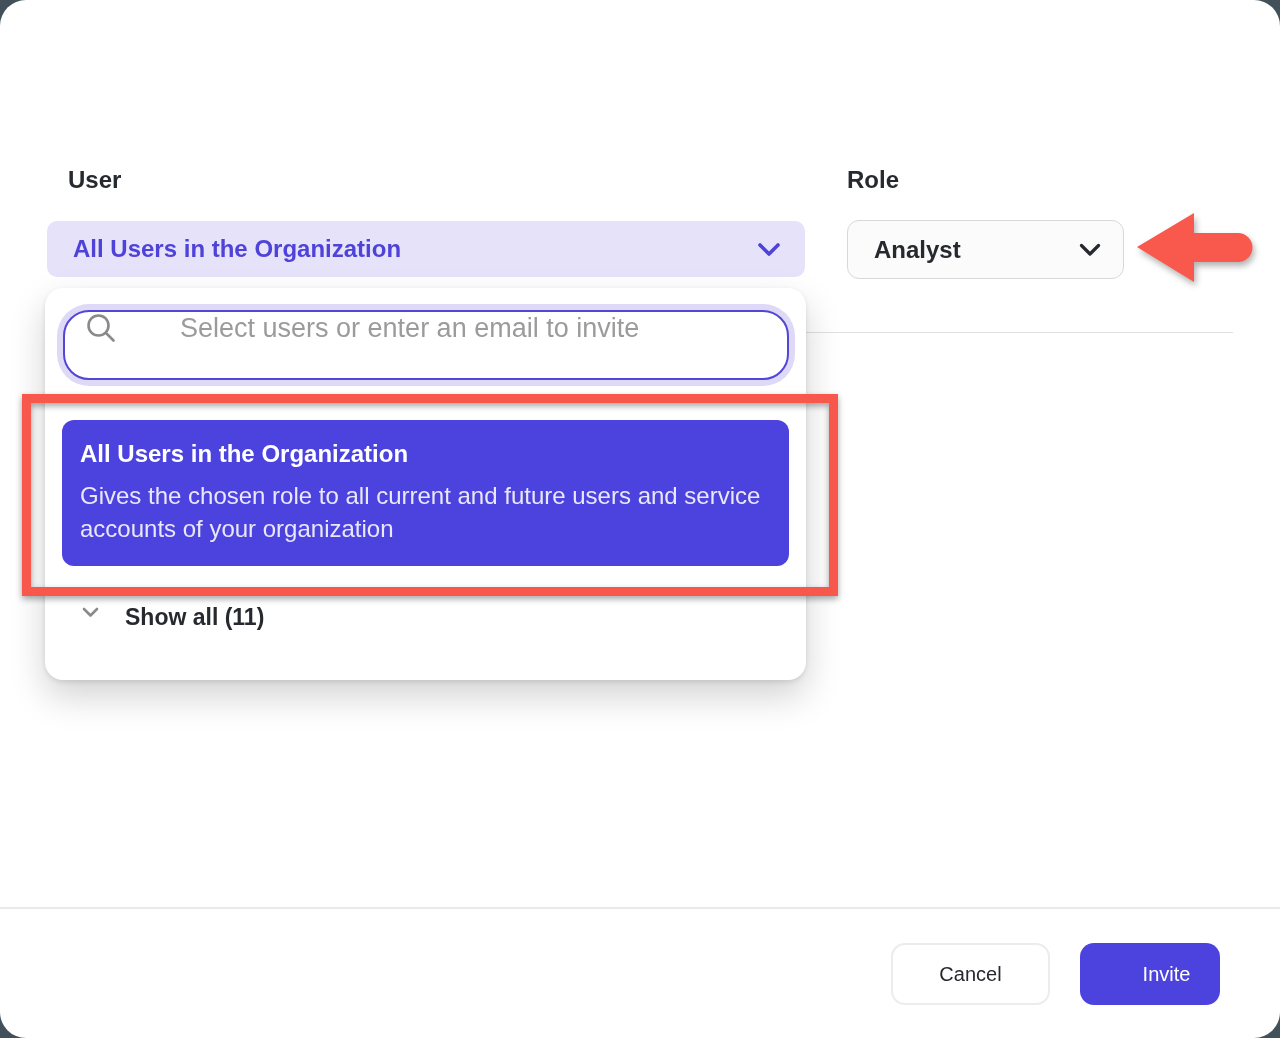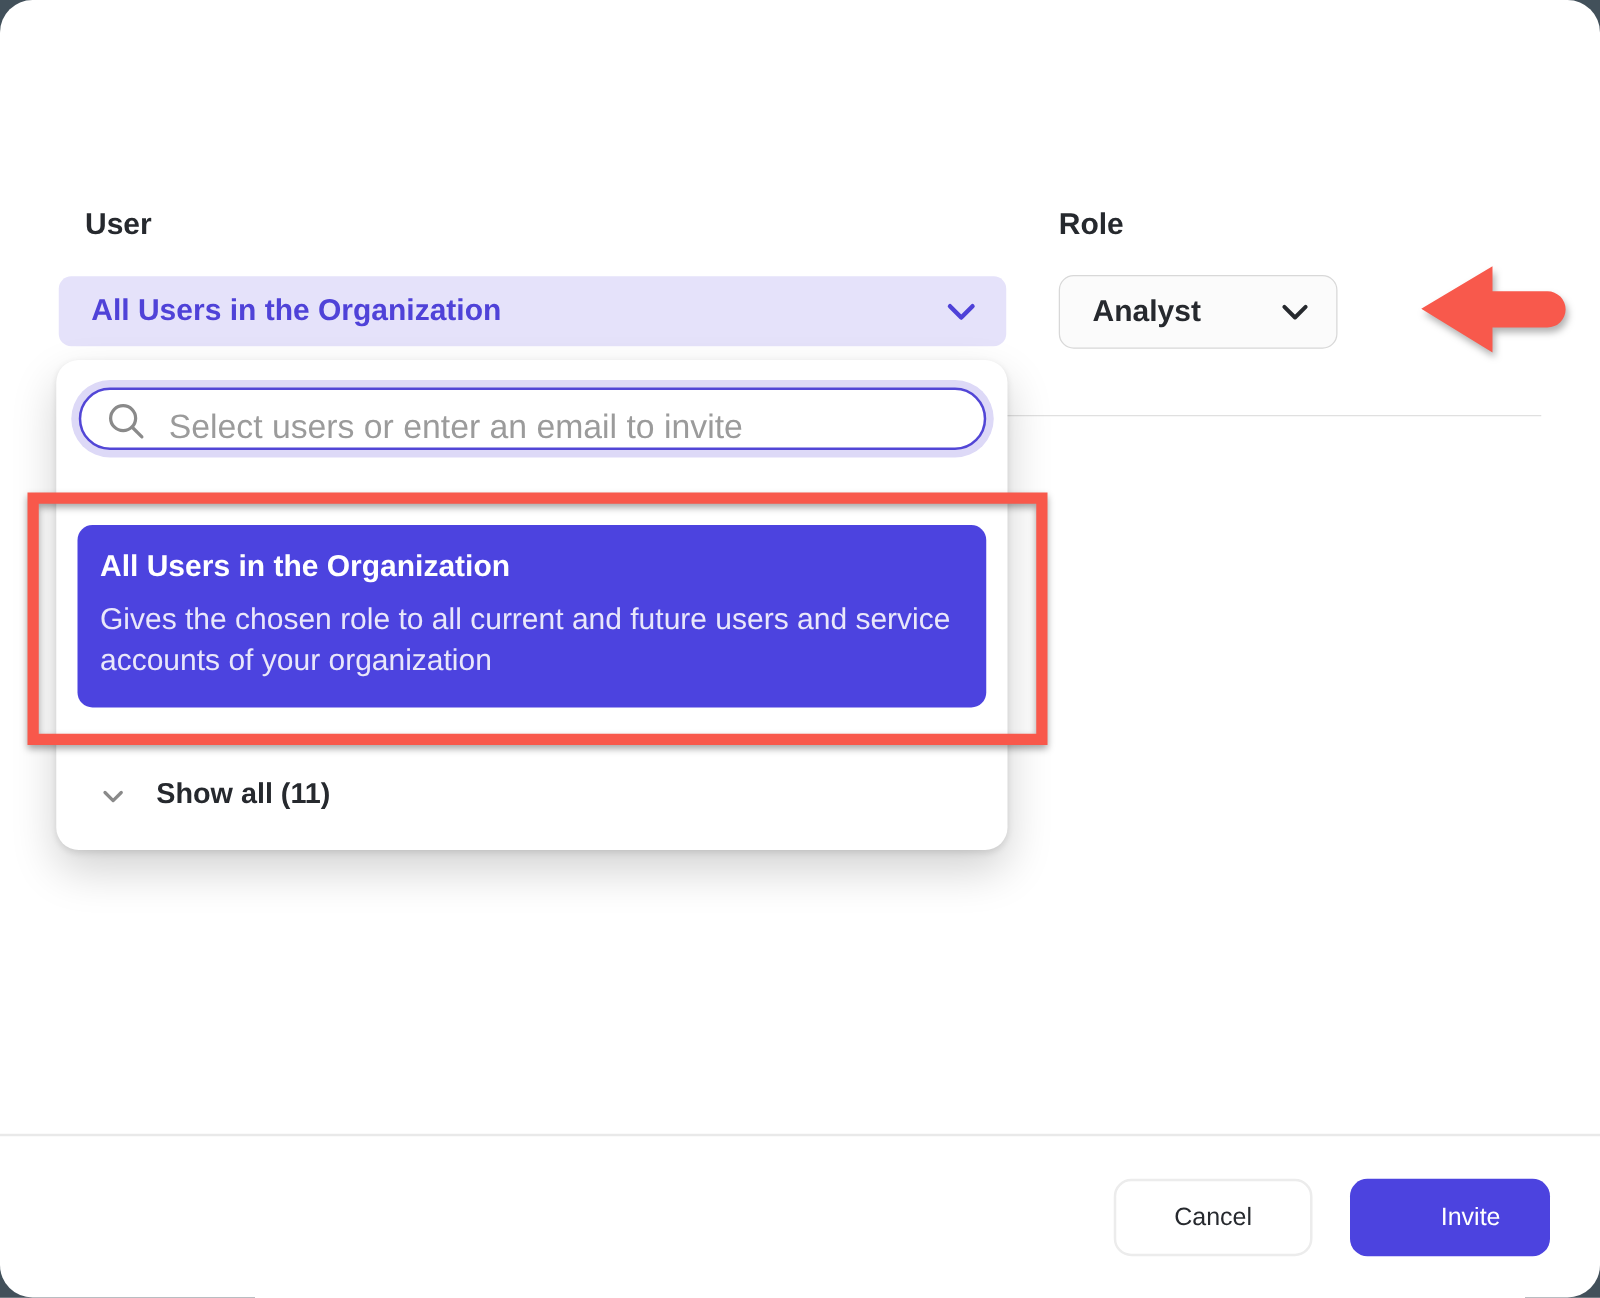--- a/index.html
+++ b/index.html
@@ -66,21 +66,21 @@
     color: #4F42D8;
     font-weight: 700;
     font-size: 24px;
   }
   .chev { display: block; }
 
   .role-select {
     position: absolute;
     left: 847px;
     top: 220px;
-    width: 223px;
+    width: 277px;
     height: 59px;
     background: #FBFBFB;
     border: 1px solid #D8D8D8;
     border-radius: 12px;
     display: flex;
     align-items: center;
     justify-content: space-between;
     padding: 0 22px 0 26px;
     box-sizing: border-box;
     cursor: pointer;
@@ -109,29 +109,30 @@
     background: #ffffff;
     border-radius: 18px;
     box-shadow: 0 2px 5px rgba(0,0,0,0.10), 0 16px 36px rgba(0,0,0,0.18);
     z-index: 5;
   }
   .search-box {
     position: absolute;
     left: 18px;
     top: 22px;
     width: 726px;
-    height: 50px;
+    height: 70px;
     background: #ffffff;
     border: 2.5px solid #5246D6;
     border-radius: 26px;
     box-shadow: 0 0 0 6px #DDD9F7;
     display: flex;
-    align-items: flex-end;
+    align-items: flex-start;
     padding: 0 20px;
     box-sizing: border-box;
+    gap: 45px;
   }
   .search-box input {
     flex: 1;
     border: none;
     outline: none;
     background: transparent;
     font-family: "Liberation Sans", sans-serif;
     font-size: 27px;
     color: #26292E;
     margin-left: 16px;
@@ -162,21 +163,21 @@
     line-height: 33px;
     max-width: 688px;
   }
 
   .show-all {
     position: absolute;
     left: 17px;
     top: 316px;
     height: 44px;
     display: flex;
-    align-items: flex-end;
+    align-items: flex-start;
     padding-left: 20px;
     cursor: pointer;
   }
   .show-all .label {
     margin-left: 26px;
     font-size: 23px;
     font-weight: 600;
     color: #26292E;
   }
 
@@ -216,21 +217,21 @@
   }
   .cancel-btn {
     left: 891px;
     width: 159px;
     background: #ffffff;
     border: 2px solid #ECECEC;
     color: #26292E;
   }
   .invite-btn {
     left: 1080px;
-    width: 160px;
+    width: 140px;
     background: #4C43DF;
     border: none;
     color: #ffffff;
     padding-left: 33px;
   }
 </style>
 </head>
 <body>
 
 <div class="modal">

